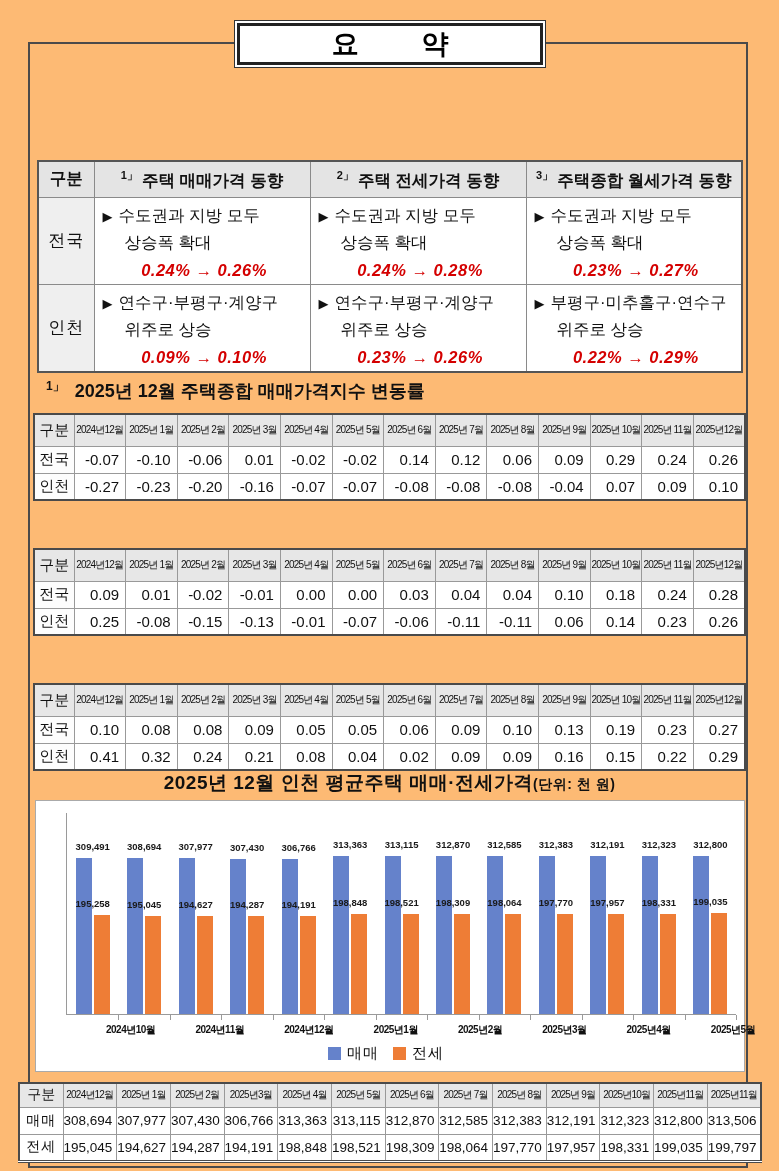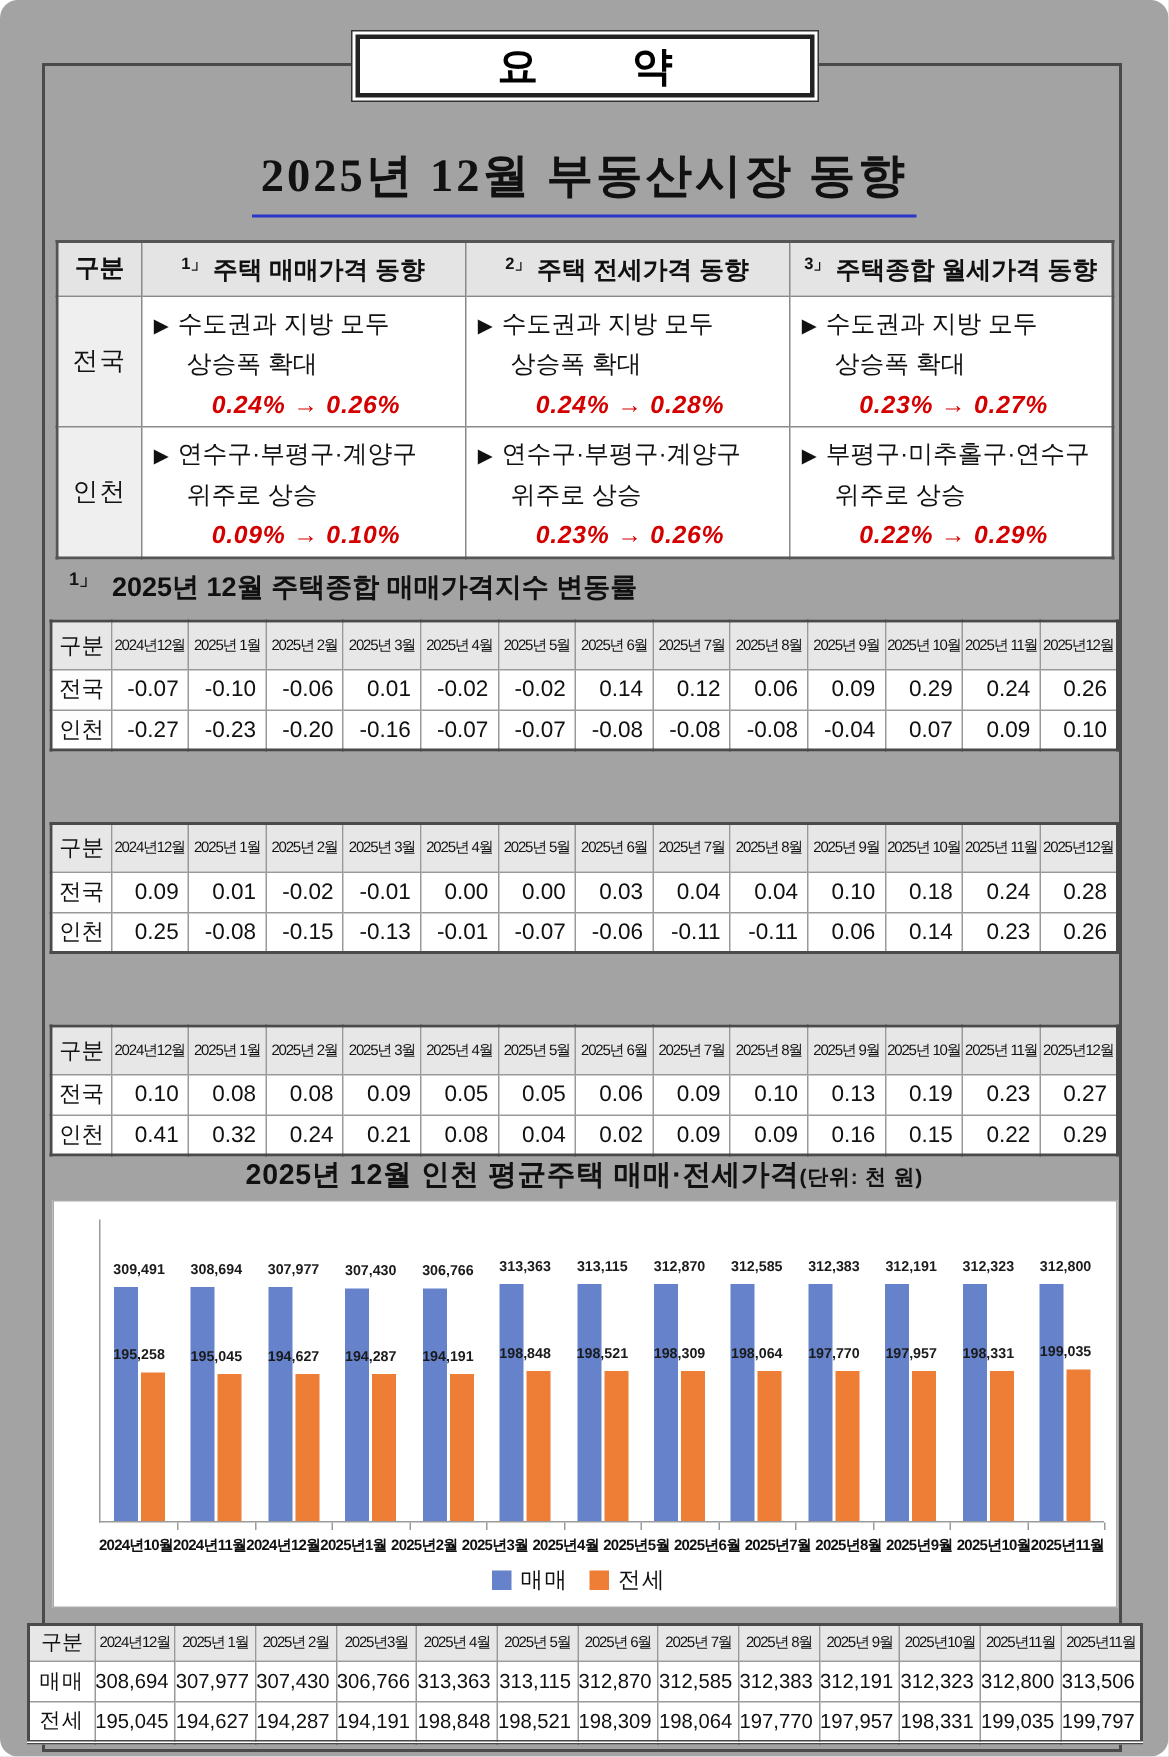--- a/index.html
+++ b/index.html
@@ -1,18 +1,18 @@
 <!DOCTYPE html>
 <html><head>
 <meta charset="utf-8">
 <style>
   * { margin:0; padding:0; box-sizing:border-box; }
   html,body { background:#ffffff; }
   body { font-family:"Liberation Sans","DejaVu Sans",sans-serif; color:#111; }
-  .page { position:relative; width:779px; height:1171px; background:#a3a3a3; overflow:hidden;border-radius:12px; }
+  .page { position:relative; width:779px; height:1171px; background:#fdba74; overflow:hidden; }
 
   
   .frame { position:absolute; left:28px; top:42px; width:720px; height:1126px;
            border:2px solid #4a4a4a; }
 
   
   .summary-box { position:absolute; left:234px; top:20px; width:312px; height:48px;
                  background:#fff; border:1px solid #333; padding:2px; z-index:3; }
   .summary-box-inner { width:100%; height:100%; border:3px solid #222;
                        display:flex; align-items:center; justify-content:center; }
@@ -70,22 +70,22 @@
           border-left:1px solid #9a9a9a; border-bottom:1px solid #9a9a9a; }
   .groups { position:absolute; inset:0; display:flex; }
   .group { position:relative; flex:1 1 0; height:100%; }
   .group::after { content:""; position:absolute; right:-1px; bottom:-6px; width:1px; height:5px; background:#9a9a9a; }
   .bar { position:absolute; bottom:0; width:16px; }
   .bar.m { left:calc(50% - 17px); background:#6582cb; }
   .bar.j { left:calc(50% + 1px);  background:#ee7d36; }
   .blabel { position:absolute; left:50%; transform:translateX(-50%); white-space:nowrap;
             font-size:9.5px; font-weight:bold; color:#1a1a1a; }
   .xlabels { position:absolute; left:30px; right:8px; top:222px; display:flex; }
-  .xlabels div { flex:1 1 0; text-align:left; font-size:10px; font-weight:bold;
-                 letter-spacing:-0.5px; white-space:nowrap; }
+  .xlabels div { flex:1 1 0; text-align:center; font-size:10px; font-weight:bold;
+                 letter-spacing:-0.5px; white-space:nowrap;margin-left:40px; }
   .legend { position:absolute; left:0; top:243px; width:100%; display:flex;
             justify-content:center; align-items:center; gap:6px; font-size:15px; }
   .swatch { display:inline-block; width:13px; height:13px; }
   .swatch.m { background:#6582cb; }
   .swatch.j { background:#ee7d36; }
   .legend .lab { margin-right:8px; letter-spacing:1px; }
 
   
   .bot-table { position:absolute; left:18px; top:1082px; width:744px; z-index:2;
                border-collapse:collapse; table-layout:fixed; background:#fff;
@@ -104,23 +104,20 @@
 
 <div class="page">
   <div class="frame"></div>
 
   <div class="summary-box">
     <div class="summary-box-inner">
       <span class="summary-box-title">요 약</span>
     </div>
   </div>
 
-  <div class="main-title-wrap">
-    <span class="main-title">2025년 12월 부동산시장 동향</span>
-  </div>
 
   <table class="sum-table">
     <thead>
       <tr>
         <th class="corner">구분</th>
         <th><span class="marker">1」</span><span>주택 매매가격 동향</span></th>
         <th><span class="marker">2」</span><span>주택 전세가격 동향</span></th>
         <th><span class="marker">3」</span><span>주택종합 월세가격 동향</span></th>
       </tr>
     </thead>

